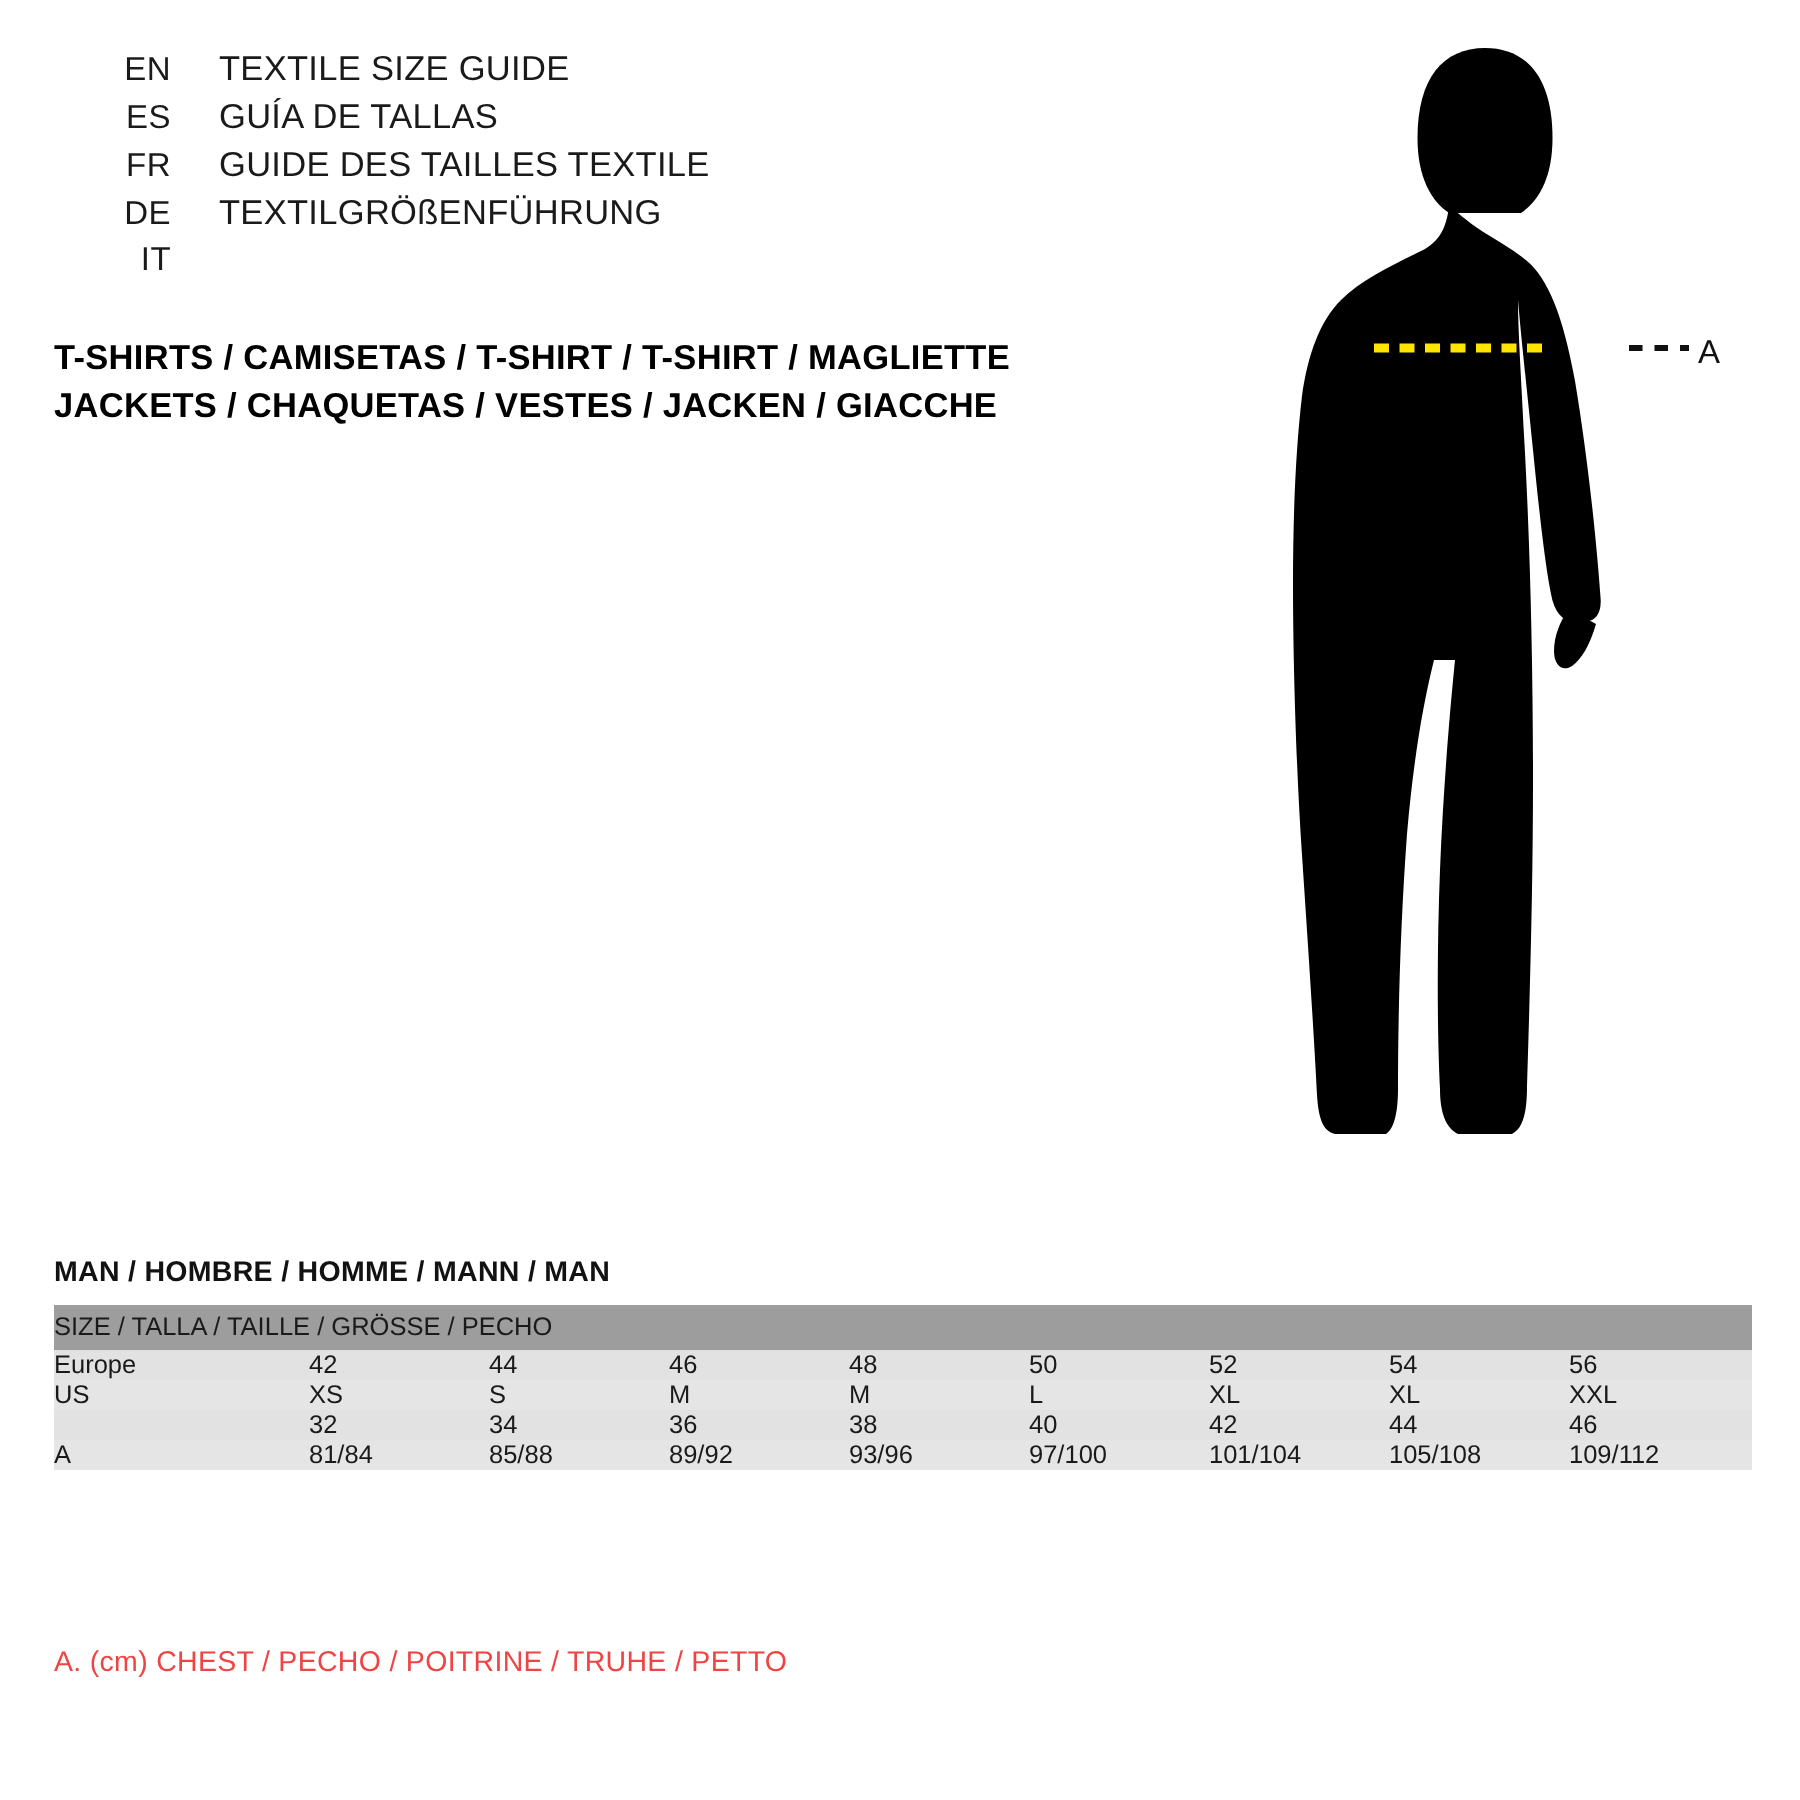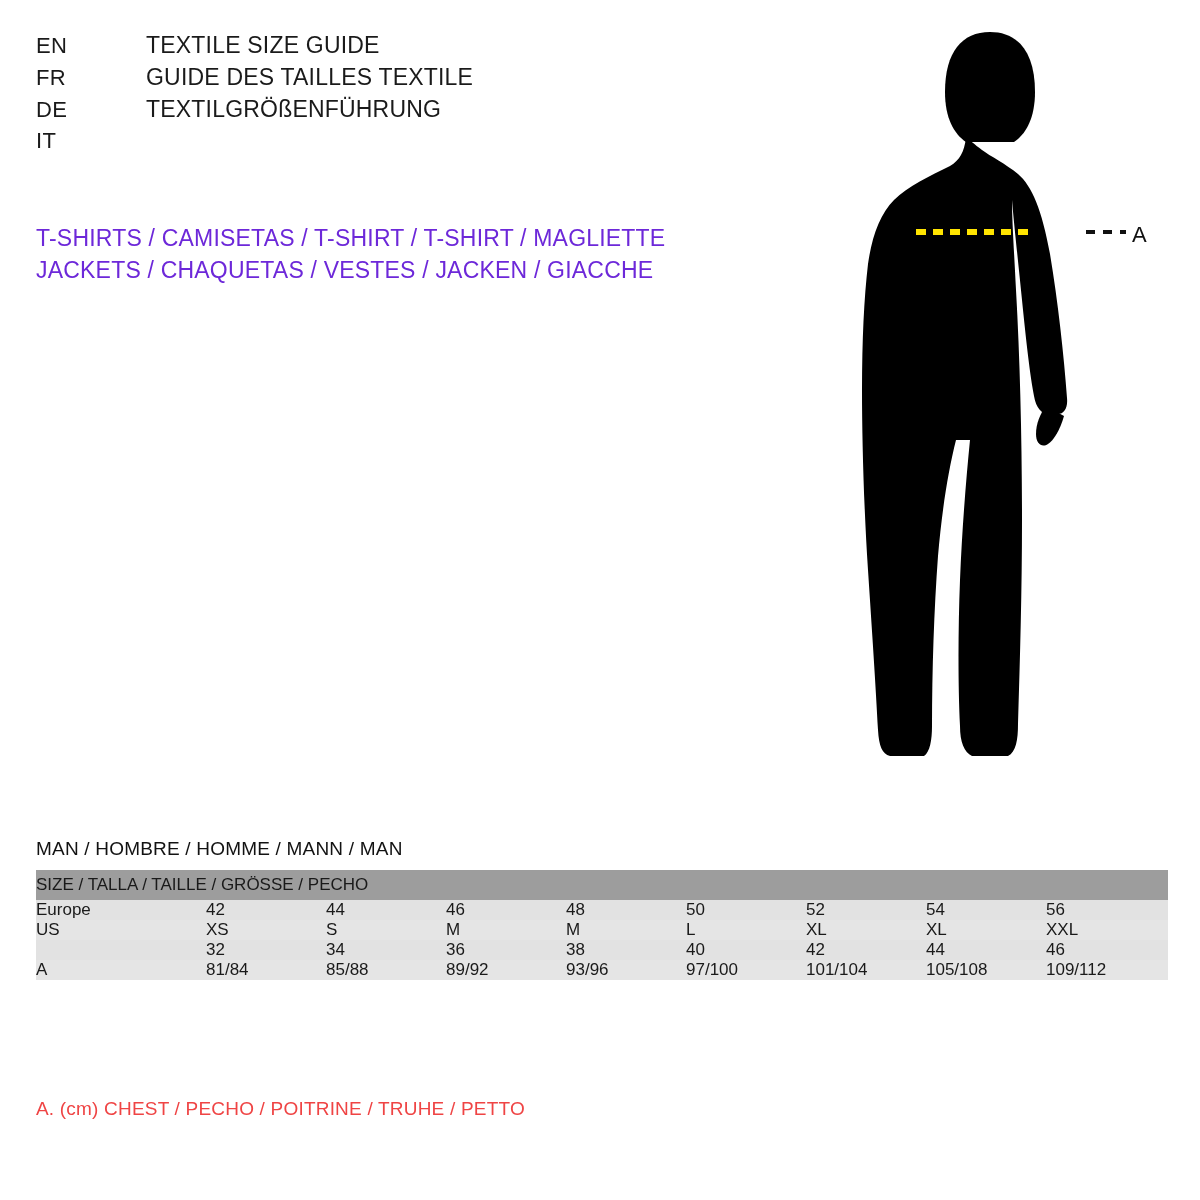--- a/index.html
+++ b/index.html
@@ -20,20 +20,21 @@
     position: absolute;
     inset: 0;
   }
 
   
   .lang-block {
     position: absolute;
     left: 36px;
     top: 32px;
     width: 720px;
+    text-align: right;
   }
   .lang-row {
     display: flex;
     align-items: baseline;
     height: 32px;
   }
   .lang-code {
     width: 78px;
     font-size: 22px;
     letter-spacing: 0.3px;
@@ -49,24 +50,24 @@
 
   
   .category-block {
     position: absolute;
     left: 36px;
     top: 222px;
     width: 760px;
   }
   .category-line {
     font-size: 23px;
-    font-weight: normal;
+    font-weight: bold;
     letter-spacing: 0.2px;
     line-height: 32px;
-    color: #6d28d9;
+    color: #000000;
     white-space: nowrap;
   }
 
   
   .figure-wrap {
     position: absolute;
     left: 790px;
     top: 10px;
     width: 400px;
     height: 780px;
@@ -77,21 +78,21 @@
 
   
   .table-section {
     position: absolute;
     left: 36px;
     top: 838px;
     width: 1132px;
   }
   .table-caption {
     font-size: 19px;
-    font-weight: normal;
+    font-weight: bold;
     letter-spacing: 0.2px;
     color: #121212;
     margin-bottom: 10px;
   }
   table.size-table {
     border-collapse: collapse;
     width: 1132px;
     table-layout: fixed;
   }
   table.size-table td {
@@ -133,20 +134,24 @@
 </style>
 </head>
 <body>
 
 <div class="page">
 
   <div class="lang-block">
     <div class="lang-row">
       <div class="lang-code">EN</div>
       <div class="lang-title">TEXTILE SIZE GUIDE</div>
+    </div>
+    <div class="lang-row">
+      <div class="lang-code">ES</div>
+      <div class="lang-title">GUÍA DE TALLAS</div>
     </div>
     <div class="lang-row">
       <div class="lang-code">FR</div>
       <div class="lang-title">GUIDE DES TAILLES TEXTILE</div>
     </div>
     <div class="lang-row">
       <div class="lang-code">DE</div>
       <div class="lang-title">TEXTILGRÖßENFÜHRUNG</div>
     </div>
     <div class="lang-row">

